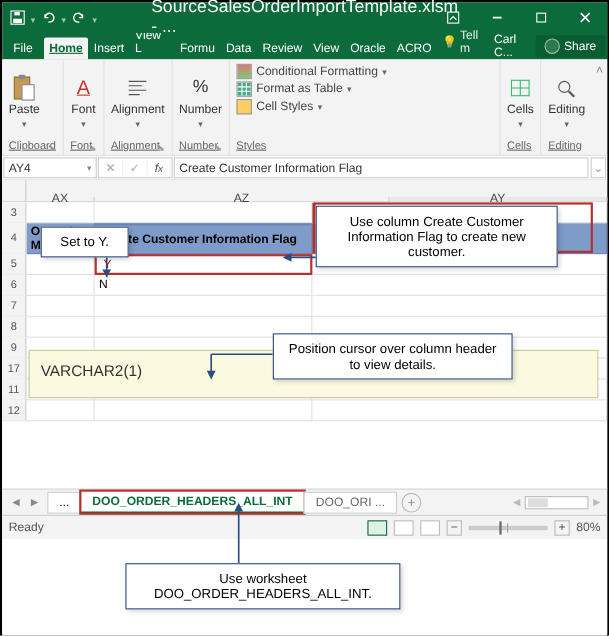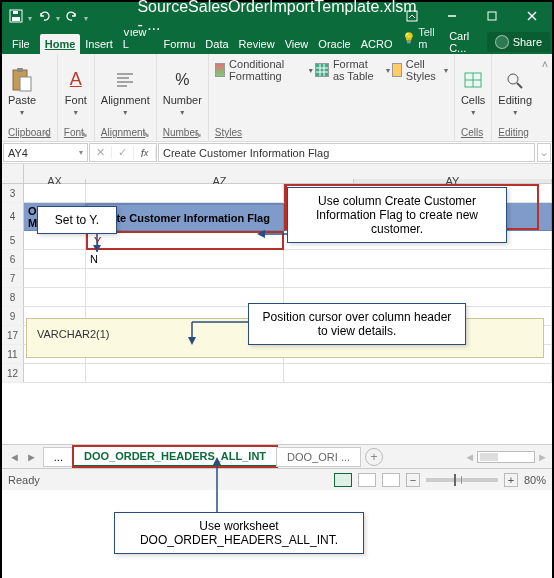--- a/index.html
+++ b/index.html
@@ -28,21 +28,21 @@
   .avatar { width:14px; height:14px; border-radius:50%; background:#2d7a50; border:1px solid rgba(255,255,255,.5); }
 
   
   .ribbon { background: #f3f3f3; border-bottom: 1px solid #dcdcdc; height: 88px; display: flex; }
   .group { border-right: 1px solid #e0e0e0; padding: 4px 6px 2px 6px; display:flex; flex-direction:column; justify-content:space-between; }
   .group-body { display:flex; align-items:center; gap:4px; flex:1; }
   .group-label { font-size:10px; color:#666; text-align:left; padding:1px 0; position:relative;text-decoration:underline; }
   .dlaunch { position:absolute; right:0; bottom:0; font-size:9px; color:#999; }
   .bigbtn { display:flex; flex-direction:column; align-items:center; gap:2px; font-size:11px; color:#333; }
   .bigbtn .ico { width:24px; height:24px; display:flex; align-items:center; justify-content:center; }
-  .styles-body { display:flex; flex-direction:row; gap:2px; }
+  .styles-body { display:flex; flex-direction:column; gap:2px; }
   .stline { display:flex; align-items:center; gap:4px; font-size:11px; color:#444; }
   .stline .ic { width:14px; height:14px; display:inline-flex; align-items:center; justify-content:center; border:1px solid #999; font-size:8px; }
   .drop { font-size:8px; color:#666; }
 
   
   .fxrow { height: 22px; display:flex; align-items:stretch; border-bottom:1px solid #dcdcdc; background:#fff; }
   .namebox { width:85px; border-right:1px solid #ccc; display:flex; align-items:center; padding:0 4px; color:#333; font-size:11px; justify-content:space-between; background:#fff; border:1px solid #ccc; margin:1px; }
   .namebox .dd { font-size:8px; color:#888; }
   .fxicons { display:flex; align-items:center; border:1px solid #ccc; margin:1px 0 1px 0; }
   .fxicons span { width:22px; display:flex; align-items:center; justify-content:center; color:#aaa; border-right:1px solid #eee; font-size:11px; }
@@ -62,21 +62,21 @@
   .gr .rn { width:22px; background:#f3f3f3; border-right:1px solid #ccc; border-bottom:1px solid #eee; display:flex; align-items:center; justify-content:center; color:#555; font-size:10px; position:relative; z-index:2; }
   .gr .cell { border-right:1px solid #e0e0e0; border-bottom:1px solid #e0e0e0; display:flex; align-items:center; padding:0 4px; font-size:11px; color:#000; overflow:hidden; }
   .gr .cell.ax { width:62px; }
   .gr .cell.ay { width:198px; }
   .gr .cell.az { flex:1; }
   .r4 .cell { background:#7f9bc9; border-color:#6a87b8; font-weight:bold; color:#000; font-size:11px; height:28px; }
   .r4 { height:28px; }
   .r5 .cell.ay { color:#b00; border:2px solid #b7312a; padding-left:6px; }
   .r5 .cell.az, .r6 .cell.az { }
   .selcol-top { border-top:2px solid #2f7a2f; border-left:2px solid #2f7a2f; border-right:2px solid #2f7a2f; }
-  .tooltipblock { position:absolute; left:24px; top:134px; right:8px; background:#fbf9e0; border:1px solid #c9c69a; padding:8px 10px; color:#333; font-size:11px; line-height:1.45; z-index:1; }
+  .tooltipblock { position:absolute; left:24px; top:134px; right:8px; background:#fbf9e0; border:1px solid #c9c69a; padding:8px 10px; color:#333; font-size:14px; line-height:1.45; z-index:1; }
   .tooltipblock .tt-head { margin-bottom:6px; }
 
   
   .callout { position:absolute; background:#fff; border:1.5px solid #2b4c7e; padding:6px 10px; font-size:12px; color:#000; text-align:center; z-index:10; box-shadow: 2px 2px 4px rgba(0,0,0,0.15); }
   .callout.c1 { left:285px; top:185px; width:220px; }
   .callout.c2 { left:35px; top:204px; width:80px; }
   .callout.c3 { left:246px; top:301px; width:218px; }
   .callout.c4 { left:112px; top:510px; width:250px; }
   .redbox1 { position:absolute; border:2px solid #b7312a; }
 

